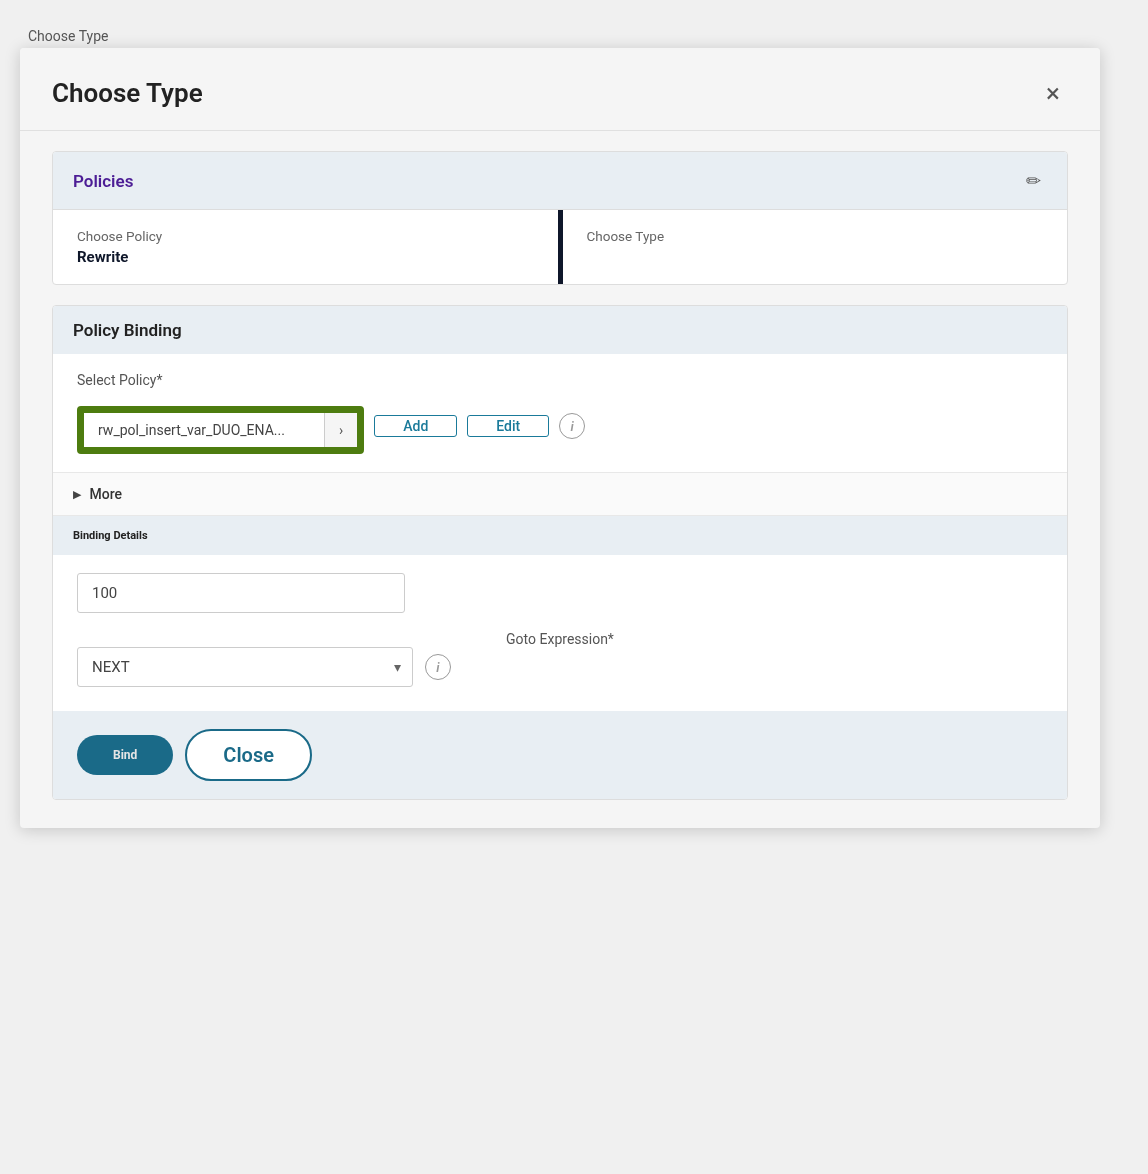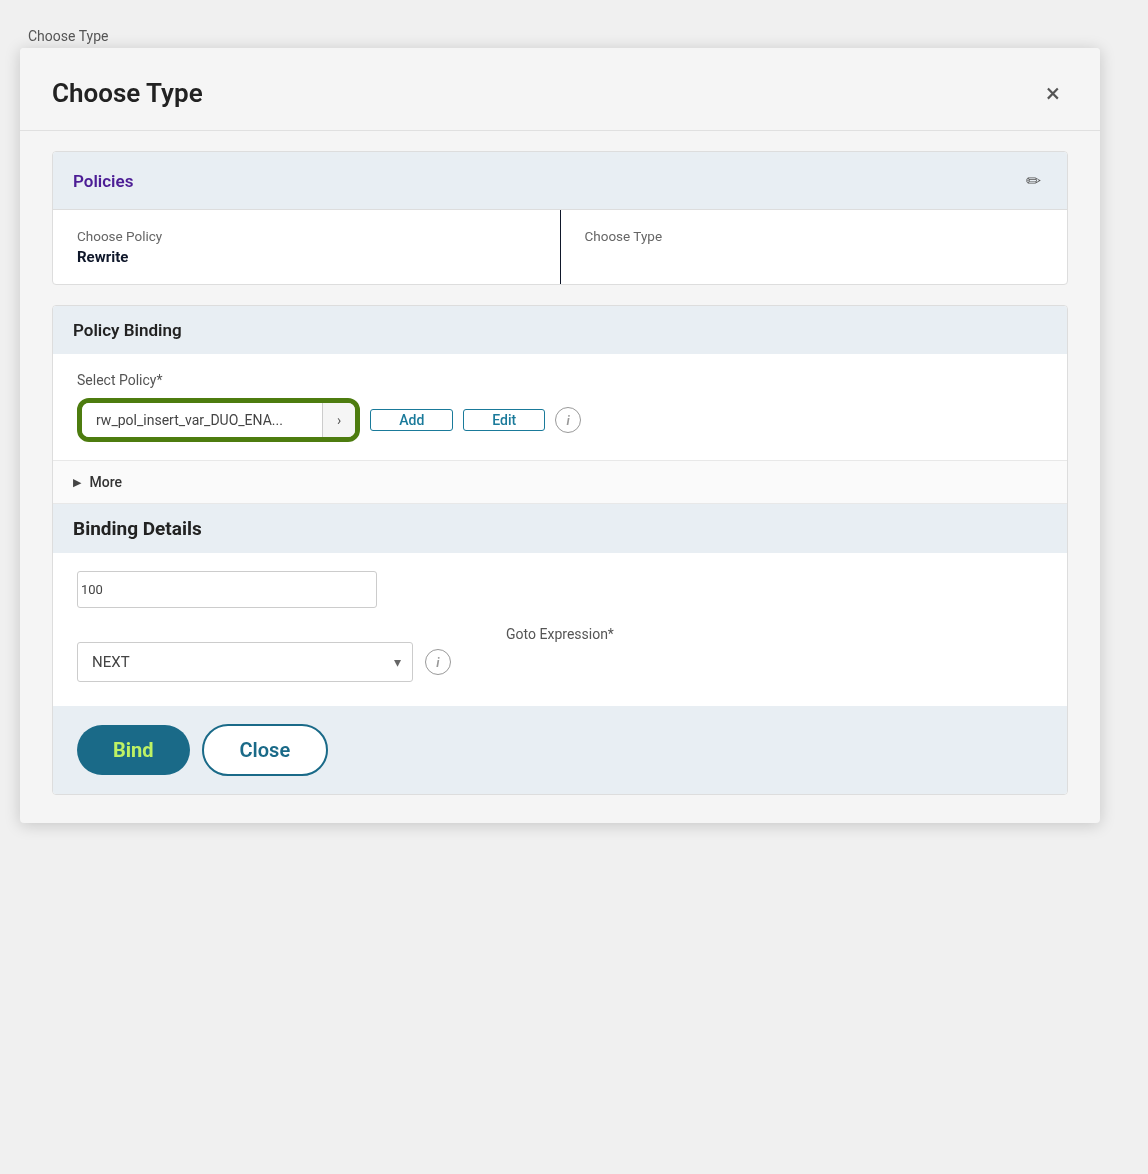--- a/index.html
+++ b/index.html
@@ -90,21 +90,21 @@
     }
 
     .section-body {
       display: flex;
       border-top: 1px solid #ddd;
     }
 
     .section-col {
       flex: 1;
       padding: 18px 24px;
-      border-right: 1px solid #0f172a;
+      border-right: 5px solid #0f172a;
     }
 
     .section-col:last-child {
       border-right: none;
     }
 
     .field-label {
       font-size: 13.5px;
       color: #666;
       margin-bottom: 4px;
@@ -148,24 +148,25 @@
     }
 
     .select-policy-row {
       display: flex;
       align-items: center;
       gap: 10px;
     }
 
     .policy-input-wrapper {
       display: flex;
-      border: 5px solid #4d7c0f;
-      border-radius: 12px;
+      border: 7px solid #4d7c0f;
+      border-radius: 4px;
       overflow: hidden;
       background: #fff;
+      margin-top: 8px;
     }
 
     .policy-input {
       border: none;
       outline: none;
       padding: 9px 14px;
       font-size: 14px;
       color: #444;
       width: 240px;
       background: #fff;
@@ -224,42 +225,42 @@
 
     .more-label {
       font-size: 14px;
       color: #333;
       font-weight: 500;
     }
 
     .binding-details-header {
       background: #e8eef3;
       padding: 13px 20px;
-      font-size: 19px;
+      font-size: 11px;
       font-weight: 700;
       color: #222;
     }
 
     .binding-details-body {
       padding: 18px 24px 24px 24px;
     }
 
     .priority-label {
       font-size: 14px;
       color: #555;
       margin-bottom: 8px;
     }
 
     .priority-input {
       border: 1px solid #ccc;
       border-radius: 3px;
-      padding: 10px 3px;
-      font-size: 13px;
+      padding: 10px 14px;
+      font-size: 15px;
       color: #444;
-      width: 300px;
+      width: 328px;
       outline: none;
       margin-bottom: 18px;
     }
 
     .goto-label {
       font-size: 14px;
       color: #555;
       text-align: center;
     }
 
@@ -303,25 +304,25 @@
     .footer-actions {
       background: #e8eef3;
       padding: 18px 24px;
       display: flex;
       gap: 12px;
       align-items: center;
     }
 
     .bind-btn {
       background: #1a6a88;
-      color: #bef264;
+      color: #e5e5e5;
       border: none;
       border-radius: 30px;
       padding: 13px 36px;
-      font-size: 20px;
+      font-size: 12px;
       font-weight: 700;
       cursor: pointer;
     }
 
     .close-action-btn {
       background: #fff;
       color: #1a6a88;
       border: 2px solid #1a6a88;
       border-radius: 30px;
       padding: 12px 36px;

